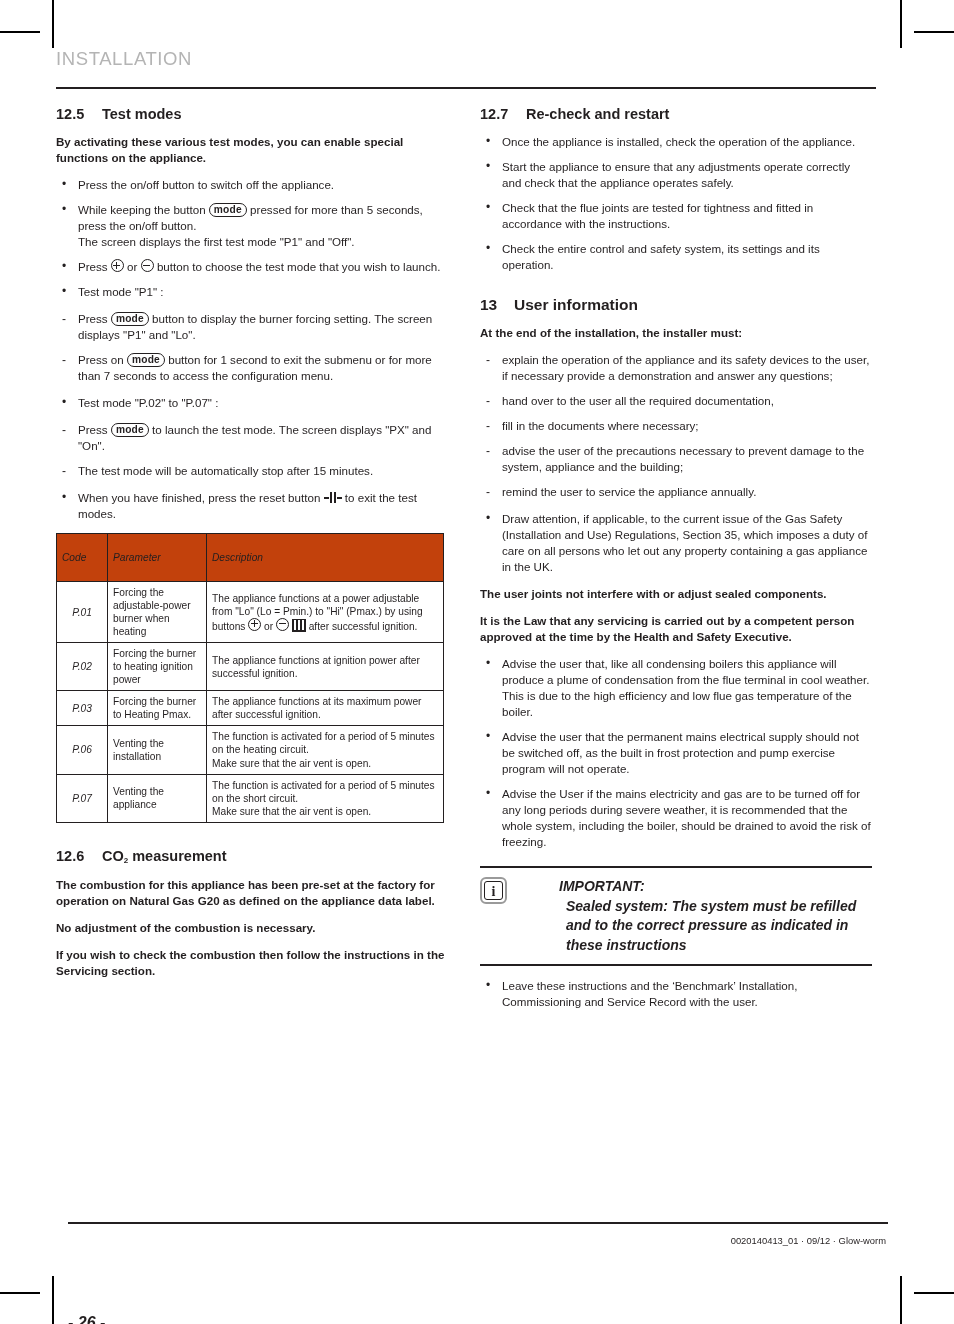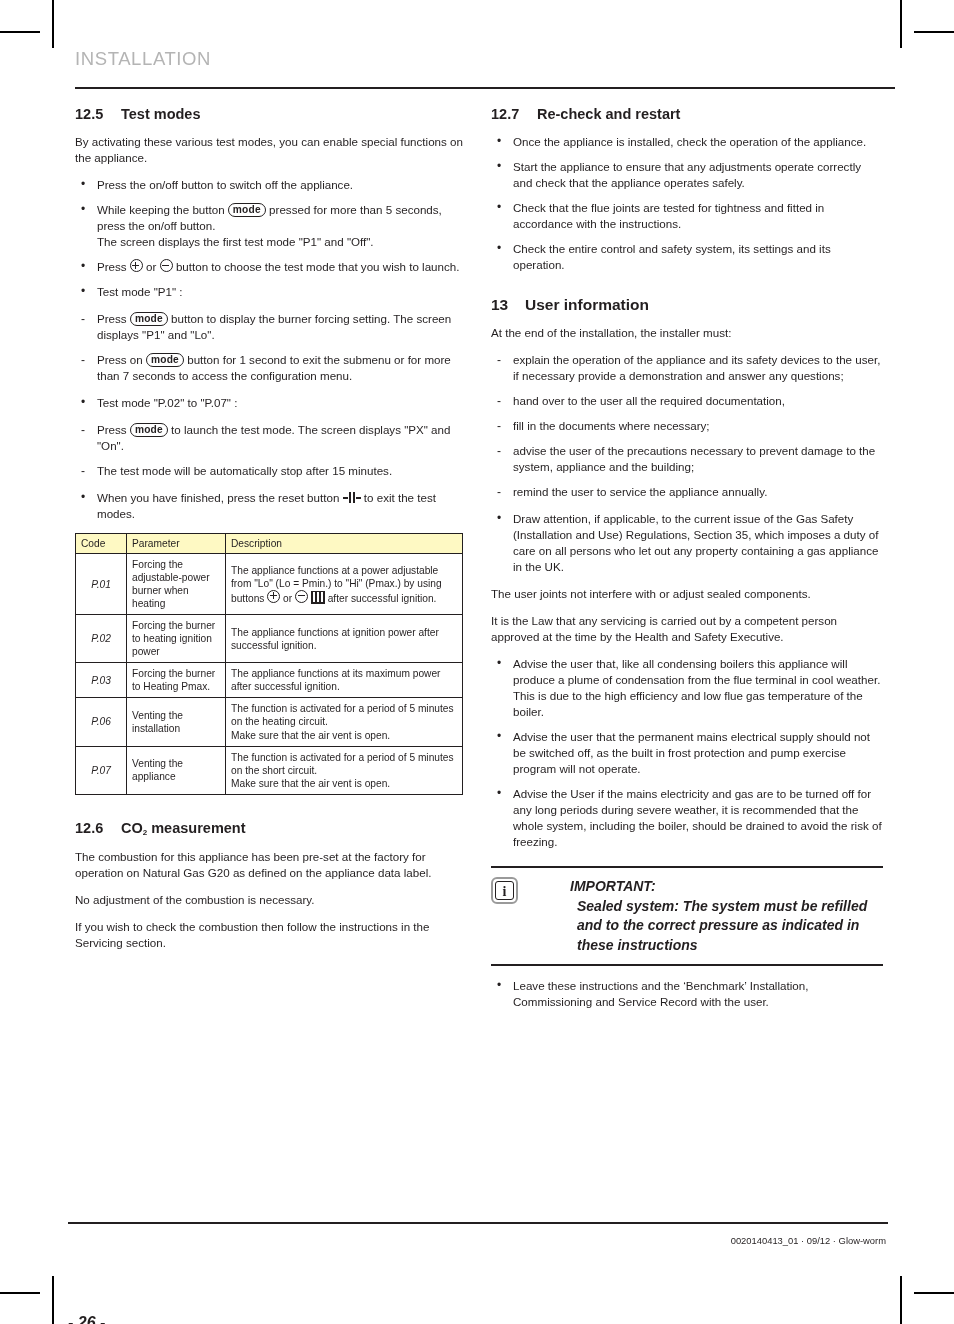--- a/index.html
+++ b/index.html
@@ -15,43 +15,43 @@
   #cm-tl-v{left:52px;top:0;}
   #cm-tl-h{left:0;top:31px;}
   #cm-tr-v{left:900px;top:0;}
   #cm-tr-h{left:914px;top:31px;}
   #cm-bl-v{left:52px;top:1276px;}
   #cm-bl-h{left:0;top:1292px;}
   #cm-br-v{left:900px;top:1276px;}
   #cm-br-h{left:914px;top:1292px;}
 
   
-  .page{position:absolute;left:75px;top:50px;width:820px;}
+  .page{position:absolute;left:56px;top:50px;width:820px;}
 
   .chapter-title{
     font-size:18.5px;font-weight:400;color:#b4b4b4;
     letter-spacing:.6px;line-height:1;
     margin:0 0 18px 0;
   }
   .header-rule{height:2.6px;background:#231f20;width:820px;margin-bottom:16px;}
 
   
-  .cols{display:flex;gap:24px;}
+  .cols{display:flex;gap:32px;}
   .col{width:392px;}
 
   h2.sec{
     font-size:14.5px;font-weight:700;margin:0 0 11px 0;line-height:1.25;
     display:flex;
   }
   h2.sec .num{display:inline-block;min-width:46px;}
   h2.sec.big{font-size:15.5px;margin-top:22px;}
   h2.sec.big .num{min-width:34px;}
 
   p.body{
-    font-size:11.6px;line-height:1.38;margin:0 0 11px 0;
+    font-size:11.6px;line-height:1.38;margin:0 0 11px 0;font-weight:bold;
   }
 
   ul.list,ul.dash{list-style:none;margin:0 0 11px 0;padding:0;}
   ul.list li,ul.dash li{
     font-size:11.6px;line-height:1.38;position:relative;
     padding-left:22px;margin-bottom:9px;
   }
   ul.list li:before{content:"\2022";position:absolute;left:6px;top:-1px;font-size:12px;}
   ul.dash li:before{content:"-";position:absolute;left:6px;top:0px;font-size:12px;}
 
@@ -81,21 +81,21 @@
 
   
   table.params{
     border-collapse:collapse;width:388px;margin:4px 0 0 0;
     border:1.4px solid #231f20;
   }
   table.params th,table.params td{
     border:1px solid #231f20;font-size:10.2px;line-height:1.28;
     padding:4px 5px;vertical-align:middle;text-align:left;font-weight:400;
   }
-  table.params thead th{background:#fef9c3;font-weight:400;padding:3px 5px;}
+  table.params thead th{background:#c2410c;font-weight:400;padding:17px 5px;font-style:italic;}
   table.params td.code{text-align:center;width:40px;font-style:italic;}
   table.params td.param{width:88px;}
 
   
   .infobox{
     border-top:2.2px solid #231f20;border-bottom:2.2px solid #231f20;
     padding:9px 0 9px 0;margin:16px 0 12px 0;display:flex;gap:12px;
     align-items:flex-start;
   }
   .infoicon{

